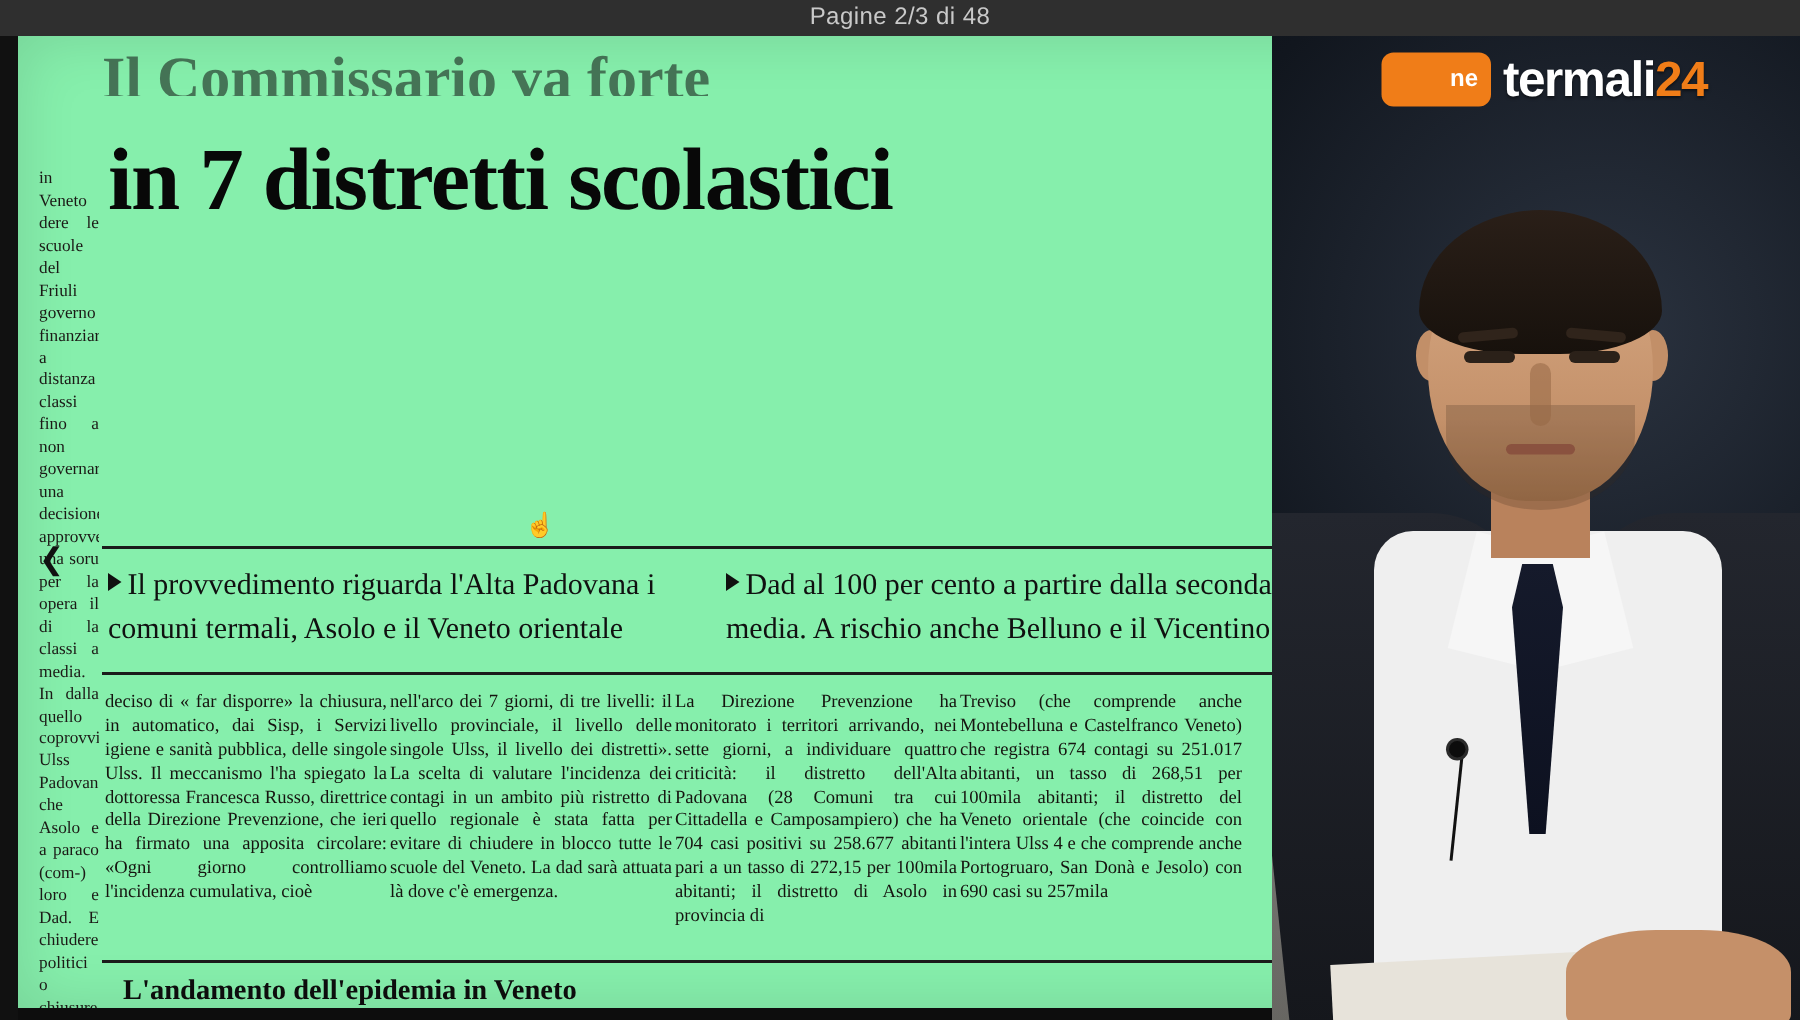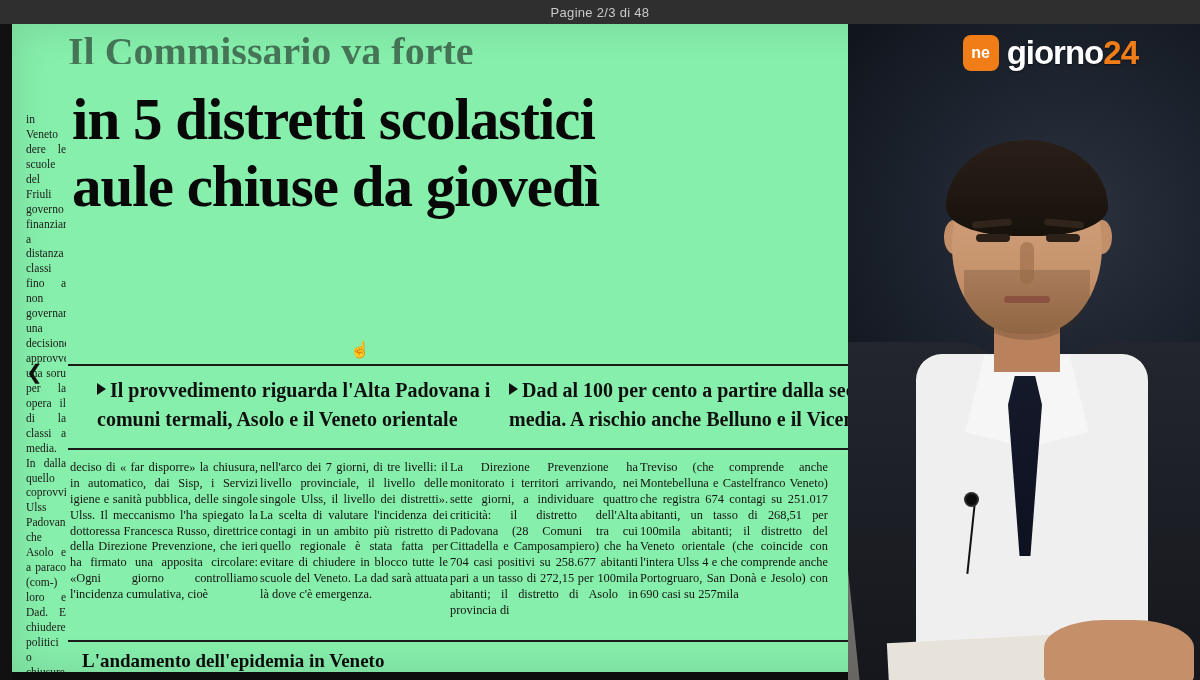--- a/index.html
+++ b/index.html
@@ -5,42 +5,42 @@
   html,body{margin:0;padding:0;background:#1a1a1a;}
   body{width:1200px;height:680px;overflow:hidden;font-family:"Liberation Serif",serif;}
   .screen{position:relative;width:1200px;height:680px;background:#0d0d0d;overflow:hidden;}
 
   
   .paper{position:absolute;left:12px;top:24px;width:1176px;height:648px;background:#86efac;overflow:hidden;}
   .paper:before{content:"";position:absolute;inset:0;box-shadow:inset 0 0 40px rgba(0,0,0,.12);pointer-events:none;}
 
   
   .pagebar{position:absolute;left:0;top:0;width:1200px;height:24px;background:#2f2f2f;color:#c9c9c9;
-           font-family:"Liberation Sans",sans-serif;font-size:13px;display:flex;align-items:center;justify-content:center;letter-spacing:.3px;}
+           font-family:"Liberation Sans",sans-serif;font-size:16px;display:flex;align-items:center;justify-content:center;letter-spacing:.3px;}
   .left-rail{position:absolute;left:0;top:24px;width:12px;height:656px;background:#111;}
   .right-rail{position:absolute;right:0;top:24px;width:12px;height:656px;background:#111;}
 
   
   .masthead{position:absolute;left:56px;top:4px;width:560px;height:36px;overflow:hidden;color:#111;
             font-family:"Liberation Serif",serif;font-weight:bold;font-size:40px;opacity:.55;white-space:nowrap;}
 
   .issn{position:absolute;right:26px;top:22px;font-family:"Liberation Sans",sans-serif;font-size:9px;color:#555;letter-spacing:.5px;}
 
   
   .headline{position:absolute;left:60px;top:62px;width:800px;color:#080808;
             font-family:"Liberation Serif",serif;font-weight:bold;font-size:59px;line-height:1.13;letter-spacing:-1px;}
   .headline div{white-space:nowrap;}
 
   
   .rule{position:absolute;background:#1b1b1b;}
   .rule-top{left:56px;top:340px;width:812px;height:2px;}
   .rule-bottom{left:56px;top:424px;width:812px;height:2px;}
 
   
-  .sub{position:absolute;font-family:"Liberation Serif",serif;font-weight:bold;font-size:20px;line-height:1.45;color:#101010;margin-left:25px;}
+  .sub{position:absolute;font-family:"Liberation Serif",serif;font-weight:normal;font-size:20px;line-height:1.45;color:#101010;}
   .sub1{left:60px;top:352px;width:400px;}
   .sub2{left:472px;top:352px;width:420px;}
   .tri{display:inline-block;width:0;height:0;border-left:9px solid #101010;border-top:6px solid transparent;border-bottom:6px solid transparent;margin-right:4px;vertical-align:2px;}
 
   
   .cols{position:absolute;left:58px;top:436px;width:810px;height:160px;display:flex;gap:2px;}
   .col{width:188px;font-family:"Liberation Serif",serif;font-size:12.4px;line-height:1.28;color:#15140f;text-align:justify;hyphens:auto;}
 
   
   .sliver{position:absolute;left:14px;top:88px;width:40px;height:560px;font-family:"Liberation Serif",serif;
@@ -84,21 +84,21 @@
   .collar-l{position:absolute;left:126px;top:336px;width:56px;height:80px;background:#f6f6f6;transform:rotate(14deg);}
   .collar-r{position:absolute;left:176px;top:336px;width:56px;height:80px;background:#f6f6f6;transform:rotate(-14deg);}
   .mic{position:absolute;left:118px;top:470px;width:11px;height:11px;border-radius:50%;background:#0c0c0c;box-shadow:0 0 0 2px #2a2a2a;}
   .miccord{position:absolute;left:122px;top:480px;width:2px;height:70px;background:#111;transform:rotate(6deg);}
   .hand{position:absolute;left:196px;top:596px;width:150px;height:70px;border-radius:40% 40% 20% 20%;background:#c59069;}
   .papers{position:absolute;left:40px;top:614px;width:200px;height:50px;background:#e7e3da;transform:rotate(-3deg);}
 
   
   .logo{position:absolute;right:62px;top:34px;display:flex;align-items:center;gap:8px;}
   .logo-badge{width:36px;height:36px;border-radius:8px;background:#f07d18;display:flex;align-items:center;justify-content:center;
-              color:#fff;font-family:"Liberation Sans",sans-serif;font-weight:bold;font-size:16px;}
+              color:#fff;font-family:"Liberation Sans",sans-serif;font-weight:bold;font-size:16px;padding-left:37px;}
   .logo-text{font-family:"Liberation Sans",sans-serif;font-weight:bold;font-size:33px;color:#ffffff;letter-spacing:-1px;
              text-shadow:0 1px 2px rgba(0,0,0,.5);}
   .logo-text em{font-style:normal;color:#f07d18;text-align:right;}
 
   
   .cursor{position:absolute;left:338px;top:316px;font-size:16px;color:#2b2b2b;}
 </style>
 </head>
 <body>
 
@@ -110,22 +110,21 @@
   <div class="left-rail"></div>
   <div class="right-rail"></div>
 
   <div class="paper">
 
     <div class="masthead">Il Commissario va forte</div>
 
     <div class="issn">ISSN  2499-4588</div>
 
     <div class="headline">
-      <div>in 5 distretti scolastici</div>
-      <div>aule chiuse da giovedì</div>
+      <div>in 7 distretti scolastici</div>
     </div>
 
     <div class="rule rule-top"></div>
     <div class="rule rule-bottom"></div>
 
     <div class="sub sub1">
       <span class="tri"></span><span>Il provvedimento riguarda l'Alta Padovana i comuni termali, Asolo e il Veneto orientale</span>
     </div>
     <div class="sub sub2">
       <span class="tri"></span><span>Dad al 100 per cento a partire dalla seconda media. A rischio anche Belluno e il Vicentino</span>
@@ -172,17 +171,17 @@
     <div class="mouth"></div>
     <div class="miccord"></div>
     <div class="mic"></div>
     <div class="papers"></div>
     <div class="hand"></div>
   </div>
 
   <div class="logo">
     <div class="logo-badge">ne</div>
     <div class="logo-text">
-      <span>giorno</span><em>24</em>
+      <span>termali</span><em>24</em>
     </div>
   </div>
 
 </div>
 
 </body></html>

